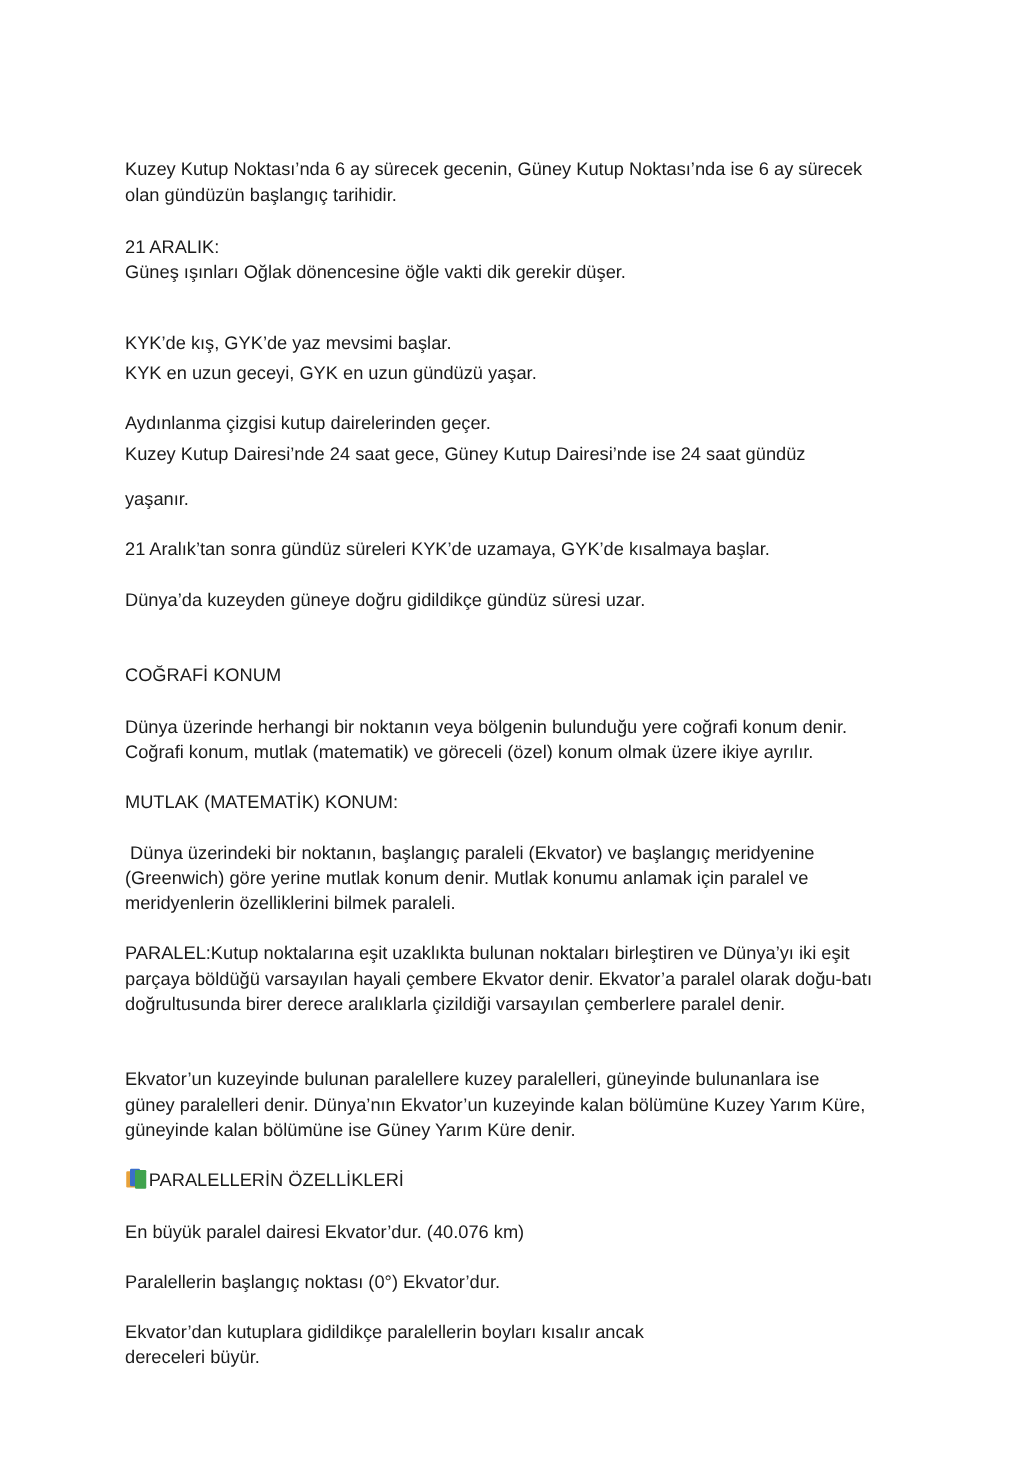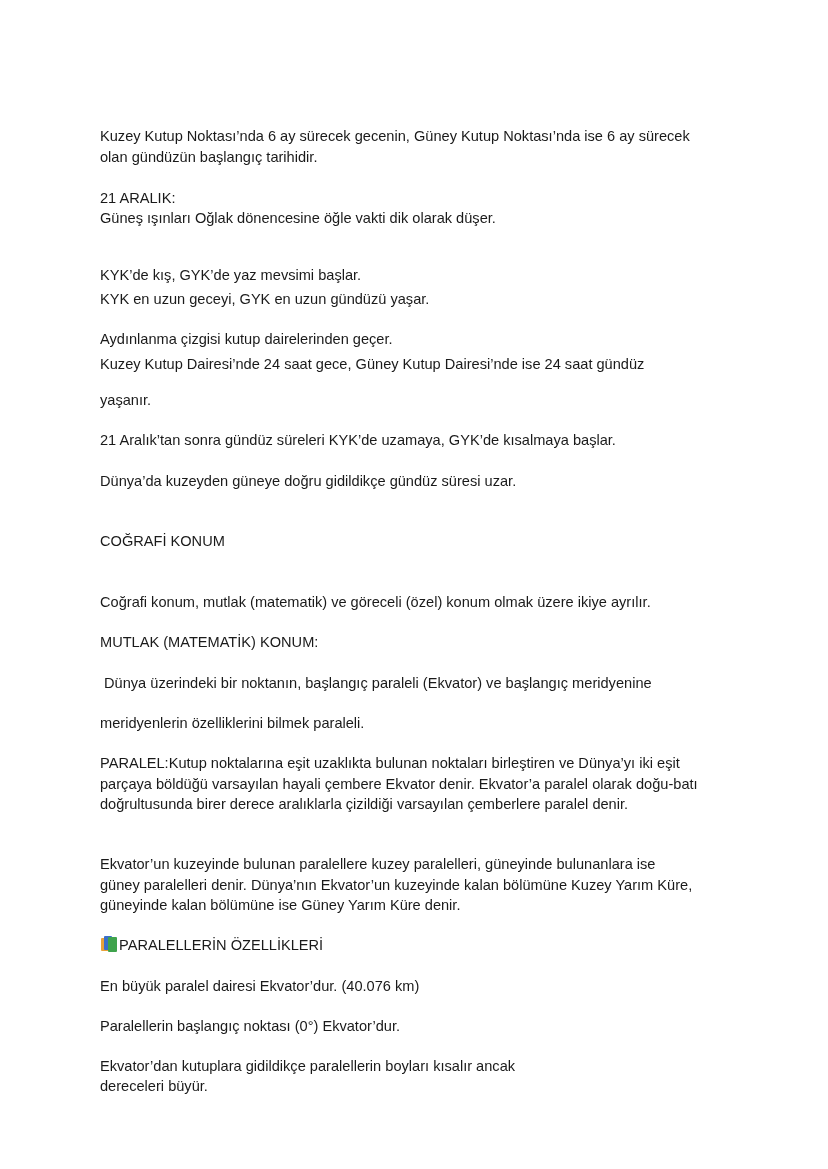--- a/index.html
+++ b/index.html
@@ -53,34 +53,36 @@
   </style>
 </head>
 <body>
 
 <div class="page">
 
   <div class="line" style="top:99px">Kuzey Kutup Noktası’nda 6 ay sürecek gecenin, Güney Kutup Noktası’nda ise 6 ay sürecek</div>
   <div class="line" style="top:120px">olan gündüzün başlangıç tarihidir.</div>
 
   <div class="line" style="top:161px">21 ARALIK:</div>
-  <div class="line" style="top:181px">Güneş ışınları Oğlak dönencesine öğle vakti dik olarak düşer.</div>
+  <div class="line" style="top:181px">Güneş ışınları Oğlak dönencesine öğle vakti dik gerekir düşer.</div>
   <div class="line" style="top:238px">KYK’de kış, GYK’de yaz  mevsimi başlar.</div>
   <div class="line" style="top:262px">KYK en uzun geceyi, GYK en uzun gündüzü yaşar.</div>
   <div class="line" style="top:302px">Aydınlanma çizgisi kutup dairelerinden geçer.</div>
   <div class="line" style="top:327px">Kuzey Kutup Dairesi’nde 24 saat gece, Güney Kutup Dairesi’nde ise 24 saat gündüz</div>
   <div class="line" style="top:363px">yaşanır.</div>
   <div class="line" style="top:403px">21 Aralık’tan sonra gündüz süreleri KYK’de uzamaya, GYK’de kısalmaya başlar.</div>
   <div class="line" style="top:444px">Dünya’da kuzeyden güneye doğru gidildikçe gündüz süresi uzar.</div>
 
   <div class="line" style="top:504px">COĞRAFİ KONUM</div>
+  <div class="line" style="top:545px">Dünya üzerinde herhangi bir noktanın veya bölgenin bulunduğu yere coğrafi konum denir.</div>
   <div class="line" style="top:565px">Coğrafi konum, mutlak (matematik) ve göreceli (özel) konum olmak üzere ikiye ayrılır.</div>
 
   <div class="line" style="top:605px">MUTLAK (MATEMATİK) KONUM:</div>
   <div class="line" style="top:646px; white-space:pre"> Dünya üzerindeki bir noktanın, başlangıç paraleli (Ekvator) ve başlangıç meridyenine</div>
+  <div class="line" style="top:666px">(Greenwich) göre yerine mutlak konum denir. Mutlak konumu anlamak için paralel ve</div>
   <div class="line" style="top:686px">meridyenlerin özelliklerini bilmek paraleli.</div>
 
   <div class="line" style="top:726px">PARALEL:Kutup noktalarına eşit uzaklıkta bulunan noktaları birleştiren ve Dünya’yı iki eşit</div>
   <div class="line" style="top:747px">parçaya böldüğü varsayılan hayali çembere Ekvator denir. Ekvator’a paralel olarak doğu-batı</div>
   <div class="line" style="top:767px">doğrultusunda birer derece aralıklarla çizildiği varsayılan çemberlere paralel denir.</div>
 
   <div class="line" style="top:827px">Ekvator’un kuzeyinde bulunan paralellere kuzey paralelleri, güneyinde bulunanlara ise</div>
   <div class="line" style="top:868px">güneyinde kalan bölümüne ise Güney Yarım Küre denir.</div>
   <div class="line" style="top:848px">güney paralelleri denir. Dünya’nın Ekvator’un kuzeyinde kalan bölümüne Kuzey Yarım Küre,</div>
 

